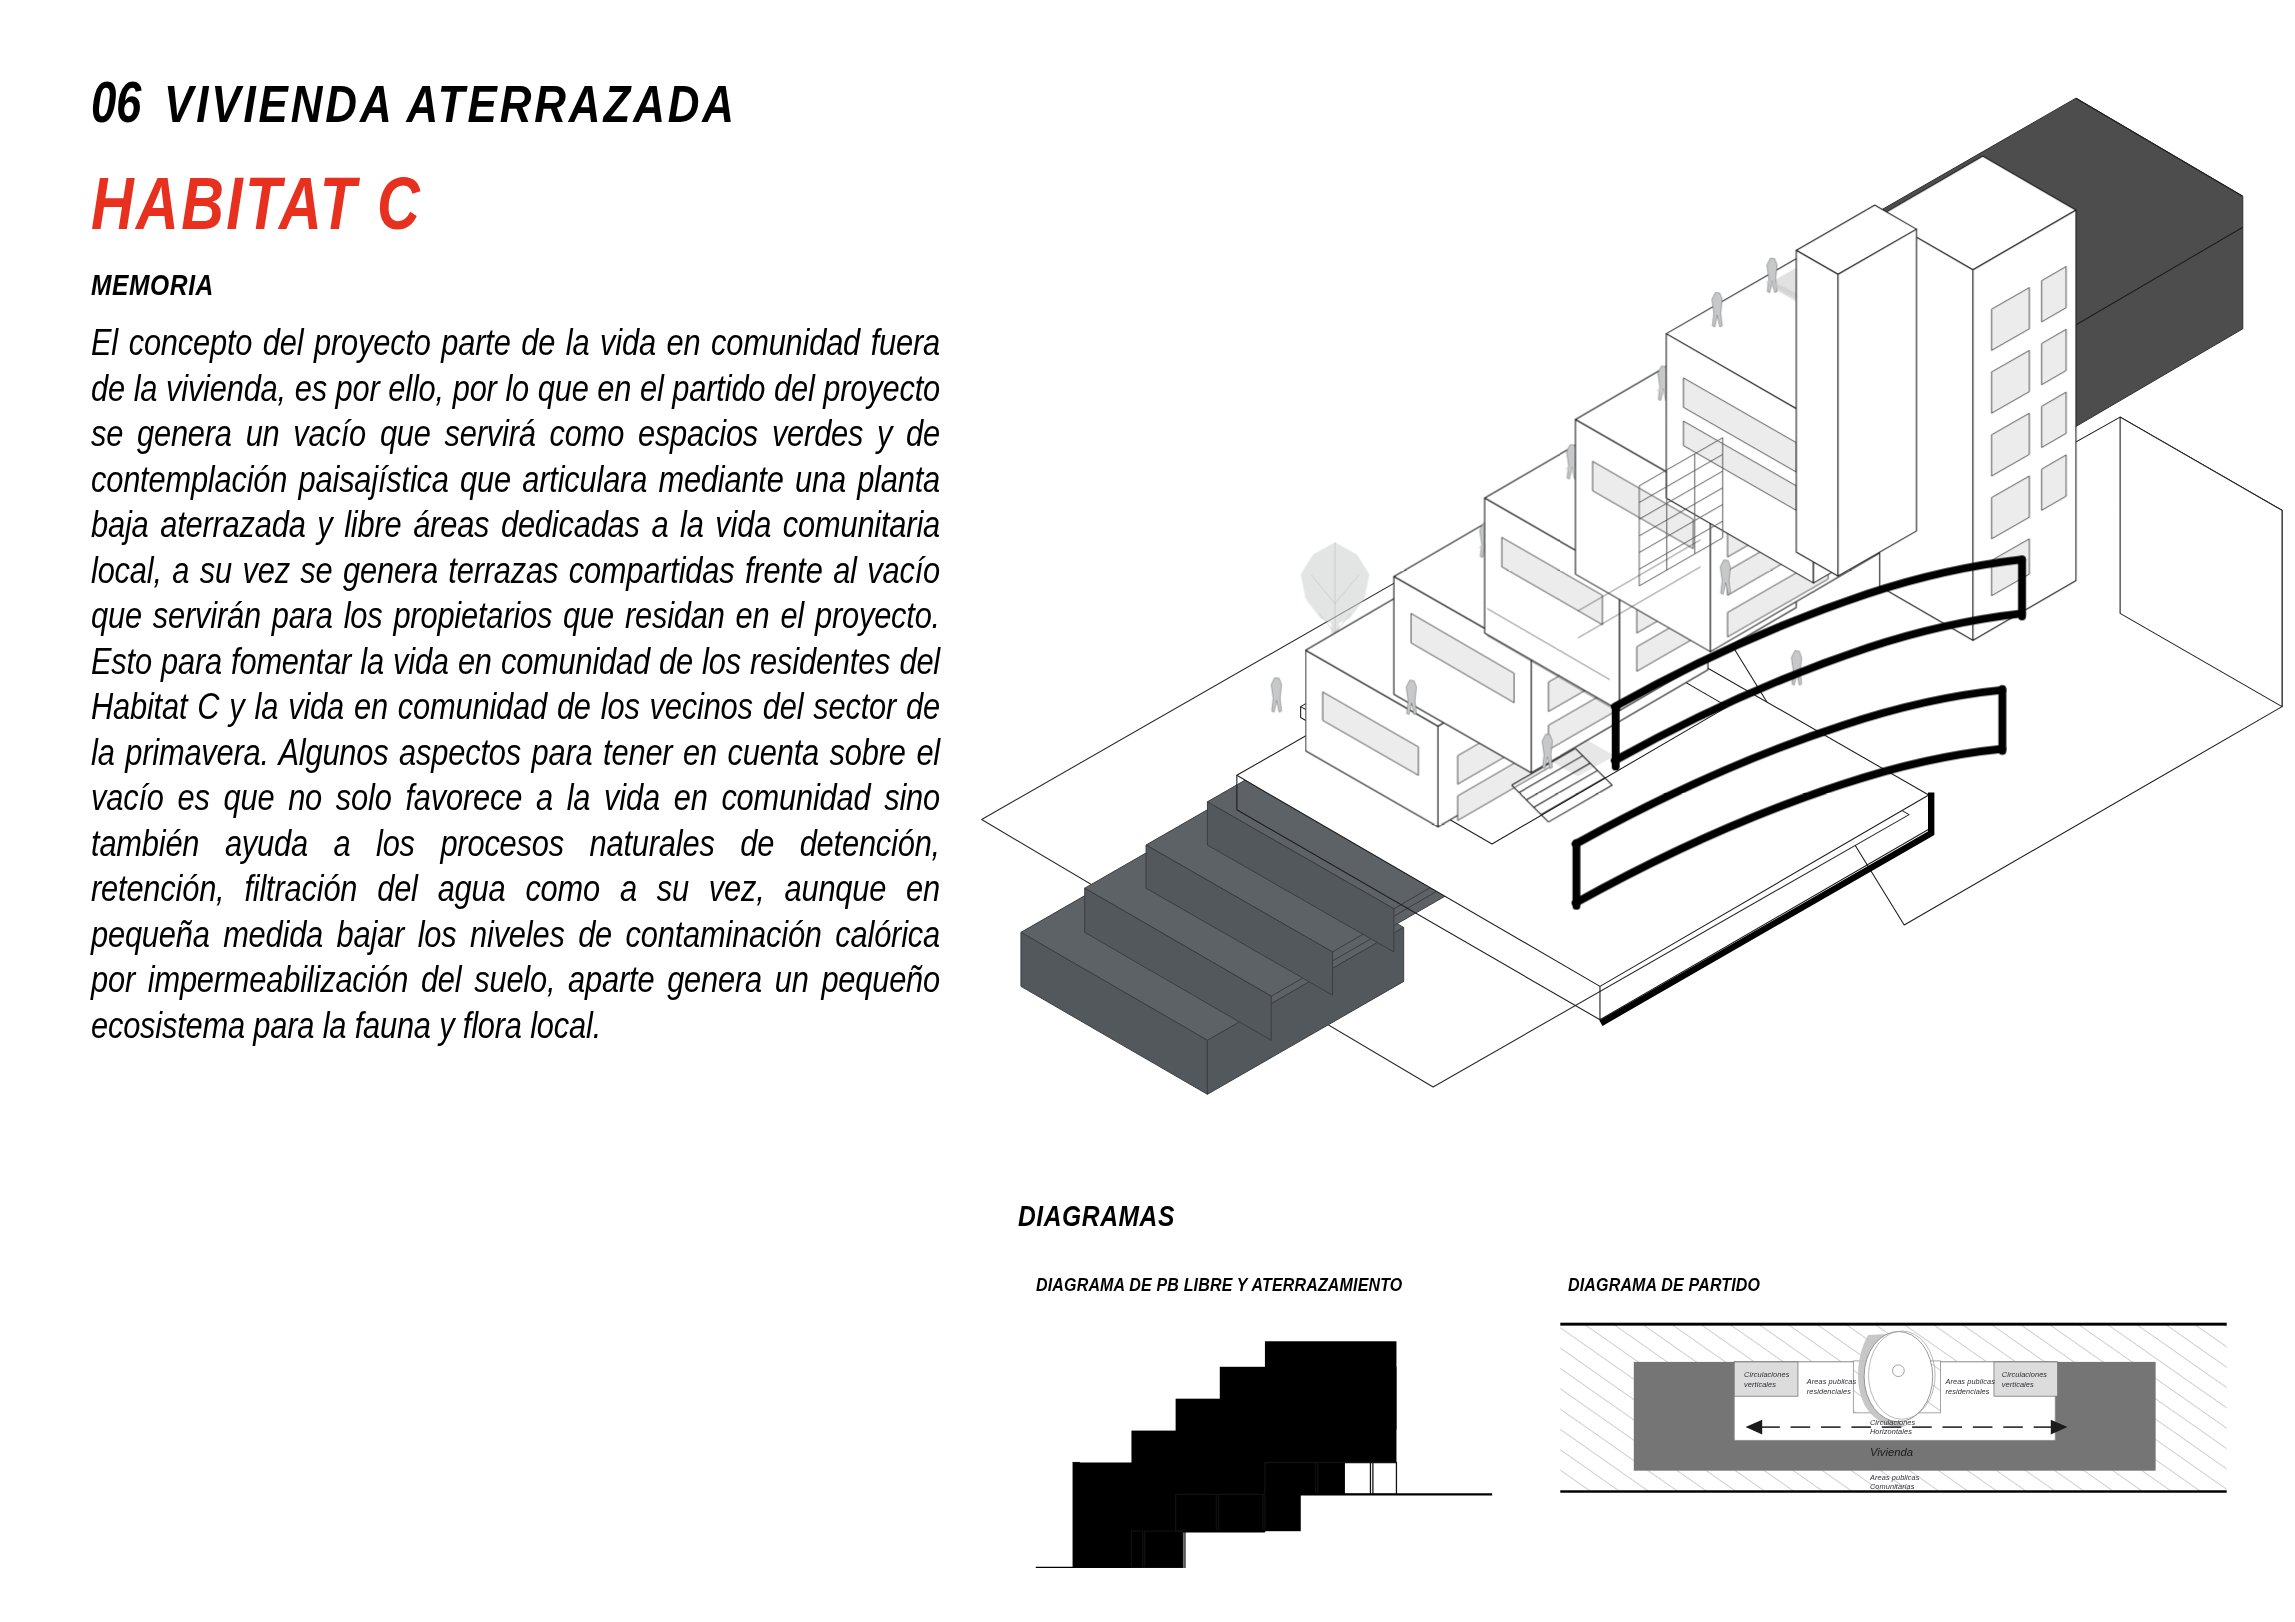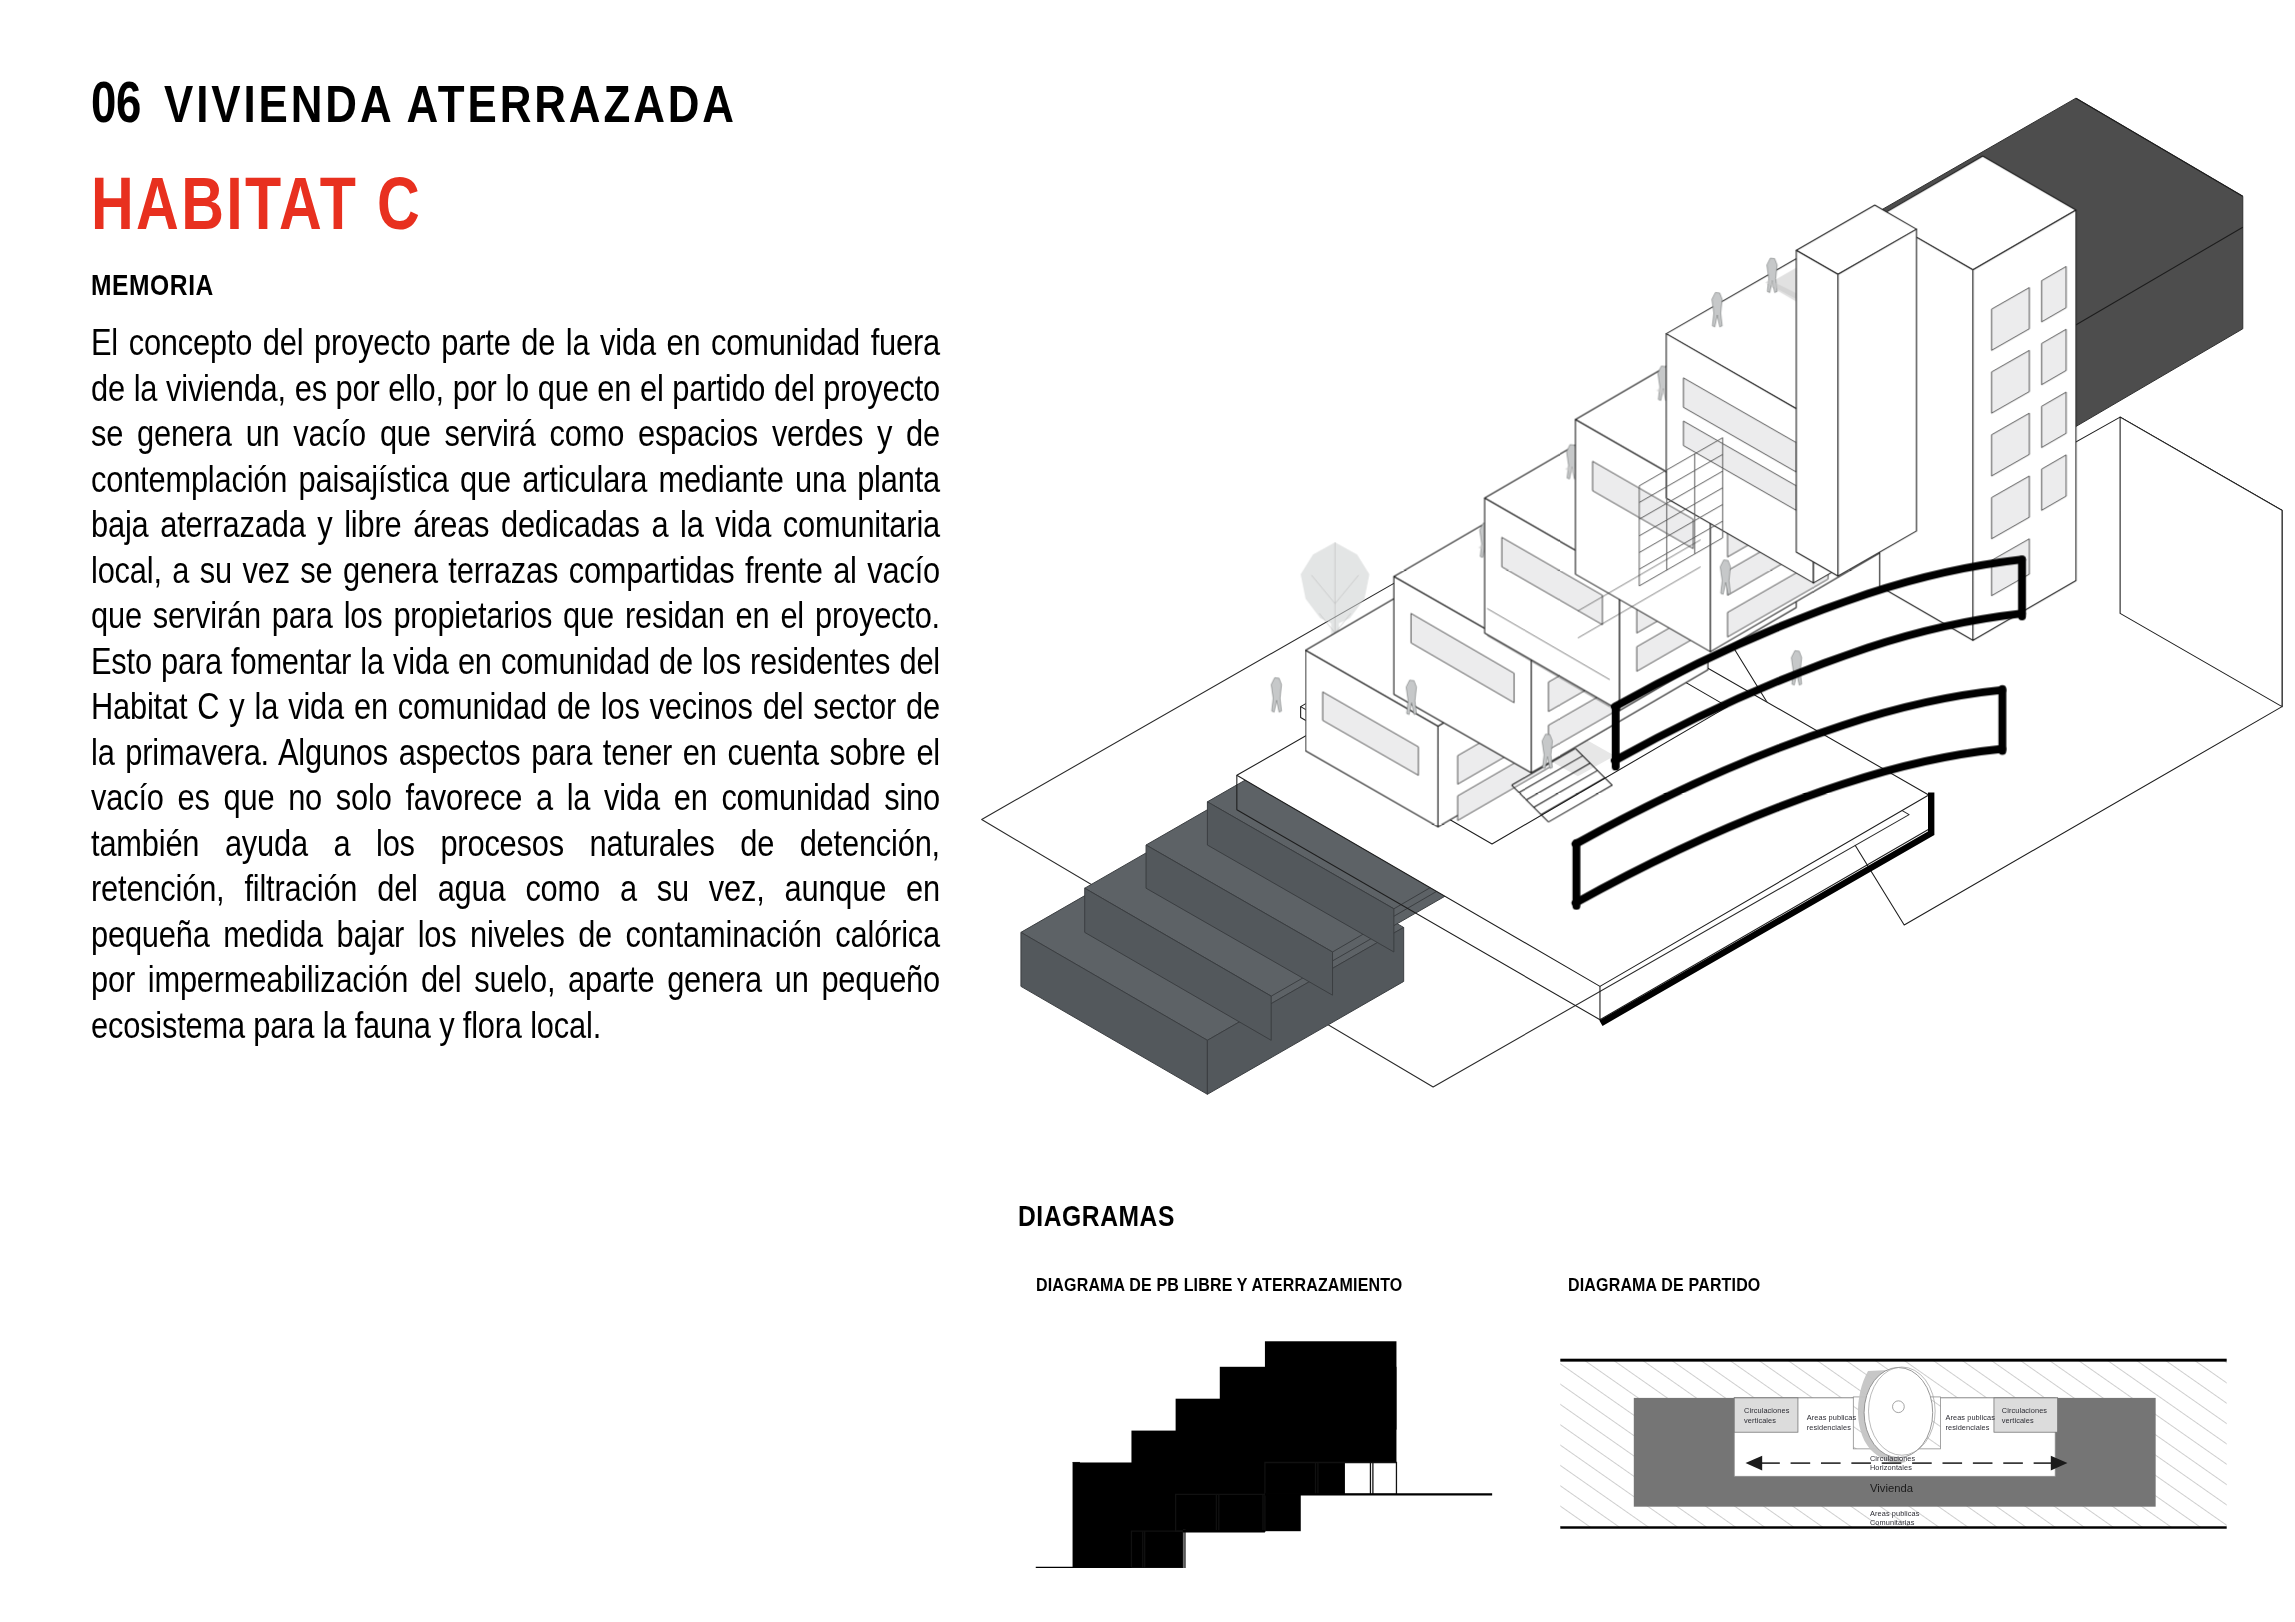--- a/index.html
+++ b/index.html
@@ -3,21 +3,21 @@
 <meta charset="utf-8">
 <title>Habitat C — Vivienda Aterrazada</title>
 <style>
   html,body{margin:0;padding:0;background:#ffffff;}
   body{
     width:2295px;height:1623px;position:relative;overflow:hidden;
     font-family:"Liberation Sans","DejaVu Sans",sans-serif;
     color:#000;
     -webkit-font-smoothing:antialiased;
   }
-  .board{position:absolute;inset:0;background:#fff;}
+  .board{position:absolute;inset:0;background:#fff;font-style:italic;}
 
   
   .left-col{position:absolute;left:91px;top:74px;width:854px;}
 
   .kicker{display:flex;align-items:baseline;gap:19.6px;}
   .kicker-num{
     font-size:57px;font-weight:700;letter-spacing:-0.5px;line-height:1;
     transform:scaleX(.80);transform-origin:left bottom;
   }
   .kicker-txt{
@@ -69,21 +69,21 @@
     font-size:18.6px;font-weight:700;letter-spacing:0.2px;line-height:1;
     transform:scaleX(.86);transform-origin:left bottom;white-space:nowrap;
   }
   .dg2-title{
     position:absolute;left:1568px;top:1276px;
     font-size:18.6px;font-weight:700;letter-spacing:0.2px;line-height:1;
     transform:scaleX(.86);transform-origin:left bottom;white-space:nowrap;
   }
 
   .dg1-wrap{position:absolute;left:1021px;top:1303px;width:481px;height:265px;}
-  .dg2-wrap{position:absolute;left:1560px;top:1344px;width:667px;height:196px;}
+  .dg2-wrap{position:absolute;left:1560px;top:1308px;width:667px;height:196px;}
   .dg1-wrap svg,.dg2-wrap svg{width:100%;height:100%;display:block;}
 </style>
 </head>
 <body>
 
 <div class="board">
 
   <div class="left-col">
 
     <div class="kicker">

